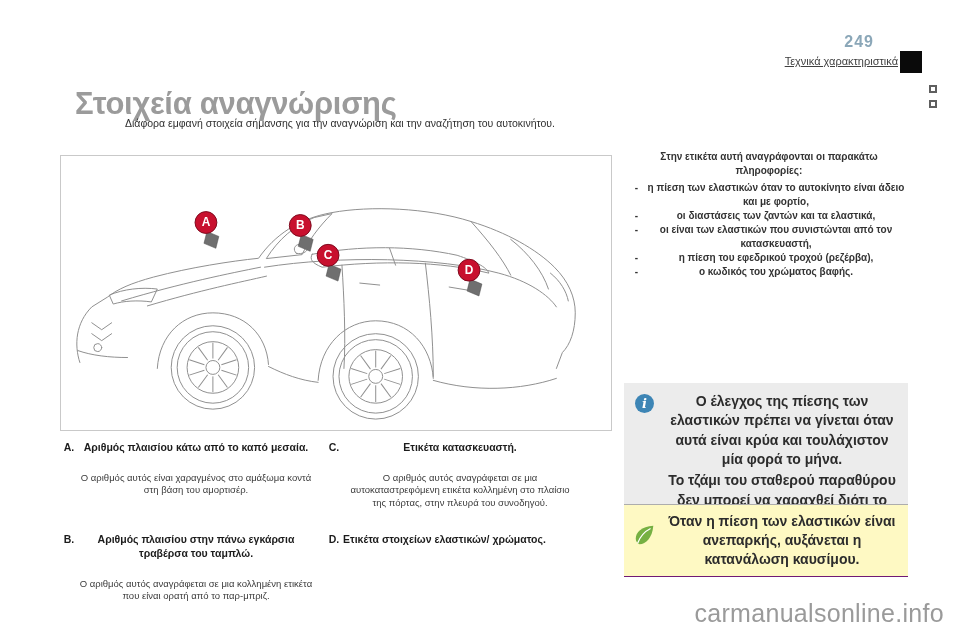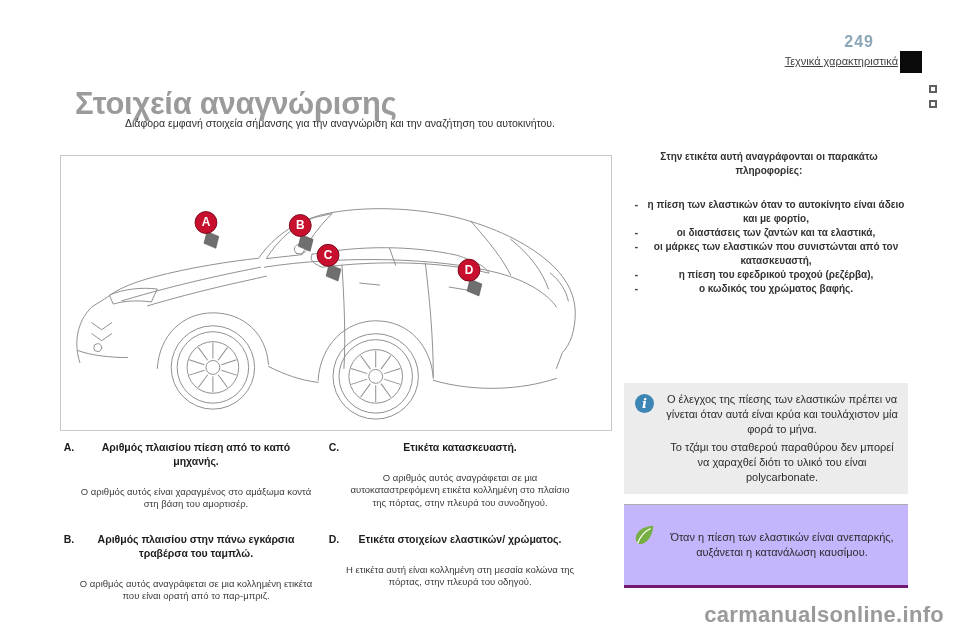--- a/index.html
+++ b/index.html
@@ -40,21 +40,21 @@
   .wheel line { stroke:#8f8f8f; }
   .marker-letter {
     fill:#ffffff; font-family:"Liberation Sans", sans-serif;
     font-size:12px; font-weight:bold; text-anchor:middle;
   }
 
   .right-col {
     position:absolute; left:628px; top:150px; width:282px;
     font-size:10px; font-weight:bold; color:#333; line-height:1.4;
   }
-  .right-col .intro { margin-bottom:20px; }
+  .right-col .intro { margin-bottom:3px; }
   .bullet { display:flex; }
   .bullet .dash { flex:0 0 14px; padding-left:3px; }
   .bullet .btxt { flex:1; }
 
   .item { position:absolute; display:flex; font-size:10.5px; line-height:1.32; }
   .item-a { left:60px;  top:441px; width:254px; }
   .item-b { left:60px;  top:533px; width:254px; }
   .item-c { left:325px; top:441px; width:252px; }
   .item-d { left:325px; top:533px; width:252px; }
   .item-label { flex:0 0 18px; font-weight:bold; color:#1c1c1c; }
@@ -64,33 +64,33 @@
   .info-box-1 {
     position:absolute; left:624px; top:383px; width:284px; min-height:78px;
     background:#ececec; padding:9px 10px 9px 42px;
   }
   .info-icon {
     position:absolute; left:11px; top:11px; width:19px; height:19px;
     border-radius:50%; background:#3d85b5; color:#fff;
     display:flex; align-items:center; justify-content:center;
     font-family:"DejaVu Serif", serif; font-style:italic; font-weight:bold; font-size:13px;
   }
-  .info-box-1 p, .info-box-2 p { font-size:11px; color:#2c2c2c; line-height:1.38; }
+  .info-box-1 p, .info-box-2 p { font-size:14px; color:#2c2c2c; line-height:1.38;font-weight:bold; }
   .info-box-1 p + p { margin-top:2px; }
 
   .info-box-2 {
-    position:absolute; left:624px; top:504px; width:284px; height:84px;
-    background:#c4b5fd; border-top:1px solid #adadad; border-bottom:3px solid #701a75;
+    position:absolute; left:624px; top:504px; width:284px; height:73px;
+    background:#fef9c3; border-top:1px solid #adadad; border-bottom:1px solid #701a75;
     padding:10px 10px 10px 42px; display:flex; align-items:center;
   }
   .leaf-icon { position:absolute; left:9px; top:18px; width:24px; height:24px; }
 
   .watermark {
     position:absolute; right:16px; bottom:12px;
-    font-size:22px; font-weight:bold; color:#9a9a9a; letter-spacing:0.3px;
+    font-size:25px; font-weight:normal; color:#9a9a9a; letter-spacing:0.3px;
   }
 </style>
 </head>
 <body>
 
 <div class="page">
 
   <div class="page-number">249</div>
   <div class="section-header">Τεχνικά χαρακτηριστικά</div>
   <div class="tab-black"></div>
@@ -200,36 +200,36 @@
     <div class="bullet">
       <span class="dash">-</span>
       <span class="btxt">η πίεση των ελαστικών όταν το αυτοκίνητο είναι άδειο και με φορτίο,</span>
     </div>
     <div class="bullet">
       <span class="dash">-</span>
       <span class="btxt">οι διαστάσεις των ζαντών και τα ελαστικά,</span>
     </div>
     <div class="bullet">
       <span class="dash">-</span>
-      <span class="btxt">οι μάρκες των ελαστικών που συνιστώνται από τον κατασκευαστή,</span>
+      <span class="btxt">οι είναι των ελαστικών που συνιστώνται από τον κατασκευαστή,</span>
     </div>
     <div class="bullet">
       <span class="dash">-</span>
       <span class="btxt">η πίεση του εφεδρικού τροχού (ρεζέρβα),</span>
     </div>
     <div class="bullet">
       <span class="dash">-</span>
       <span class="btxt">ο κωδικός του χρώματος βαφής.</span>
     </div>
   </div>
 
   <div class="item item-a">
     <span class="item-label">A.</span>
     <div class="item-text">
-      <div class="item-heading">Αριθμός πλαισίου πίεση από το καπό μηχανής.</div>
+      <div class="item-heading">Αριθμός πλαισίου κάτω από το καπό μεσαία.</div>
       <div class="item-body">Ο αριθμός αυτός είναι χαραγμένος στο αμάξωμα κοντά στη βάση του αμορτισέρ.</div>
     </div>
   </div>
 
   <div class="item item-b">
     <span class="item-label">B.</span>
     <div class="item-text">
       <div class="item-heading">Αριθμός πλαισίου στην πάνω εγκάρσια τραβέρσα του ταμπλώ.</div>
       <div class="item-body">Ο αριθμός αυτός αναγράφεται σε μια κολλημένη ετικέτα που είναι ορατή από το παρ-μπριζ.</div>
     </div>
@@ -240,21 +240,20 @@
     <div class="item-text">
       <div class="item-heading">Ετικέτα κατασκευαστή.</div>
       <div class="item-body">Ο αριθμός αυτός αναγράφεται σε μια αυτοκαταστρεφόμενη ετικέτα κολλημένη στο πλαίσιο της πόρτας, στην πλευρά του συνοδηγού.</div>
     </div>
   </div>
 
   <div class="item item-d">
     <span class="item-label">D.</span>
     <div class="item-text">
       <div class="item-heading">Ετικέτα στοιχείων ελαστικών/ χρώματος.</div>
-      <div class="item-body">Η ετικέτα αυτή είναι κολλημένη στη μεσαία κολώνα της πόρτας, στην πλευρά του οδηγού.</div>
     </div>
   </div>
 
   <div class="info-box-1">
     <div class="info-icon">
       <span>i</span>
     </div>
     <p>Ο έλεγχος της πίεσης των ελαστικών πρέπει να γίνεται όταν αυτά είναι κρύα και τουλάχιστον μία φορά το μήνα.</p>
     <p>Το τζάμι του σταθερού παραθύρου δεν μπορεί να χαραχθεί διότι το υλικό του είναι polycarbonate.</p>
   </div>

